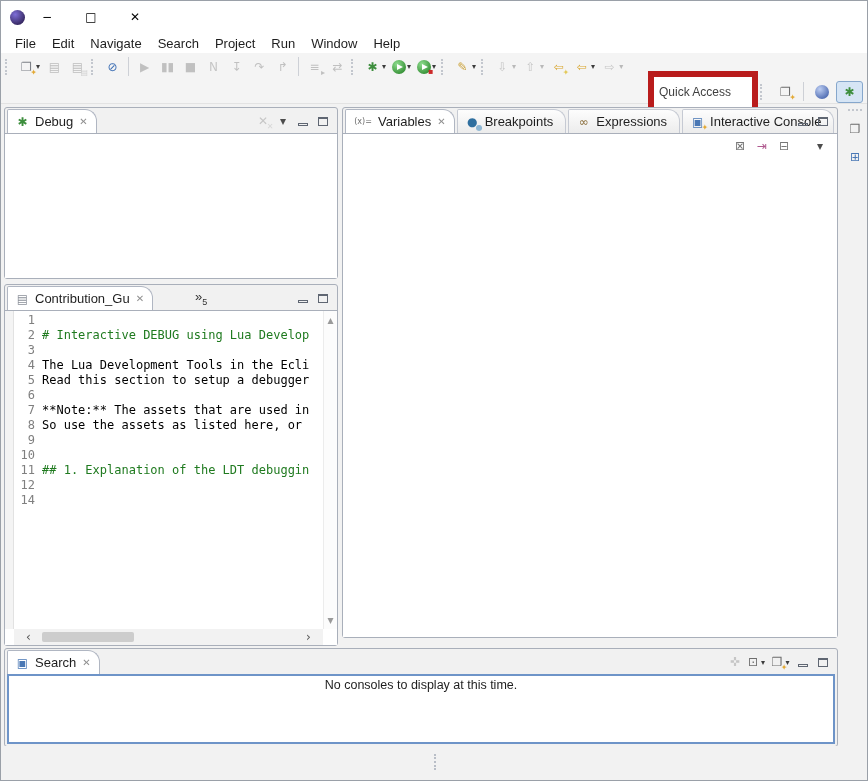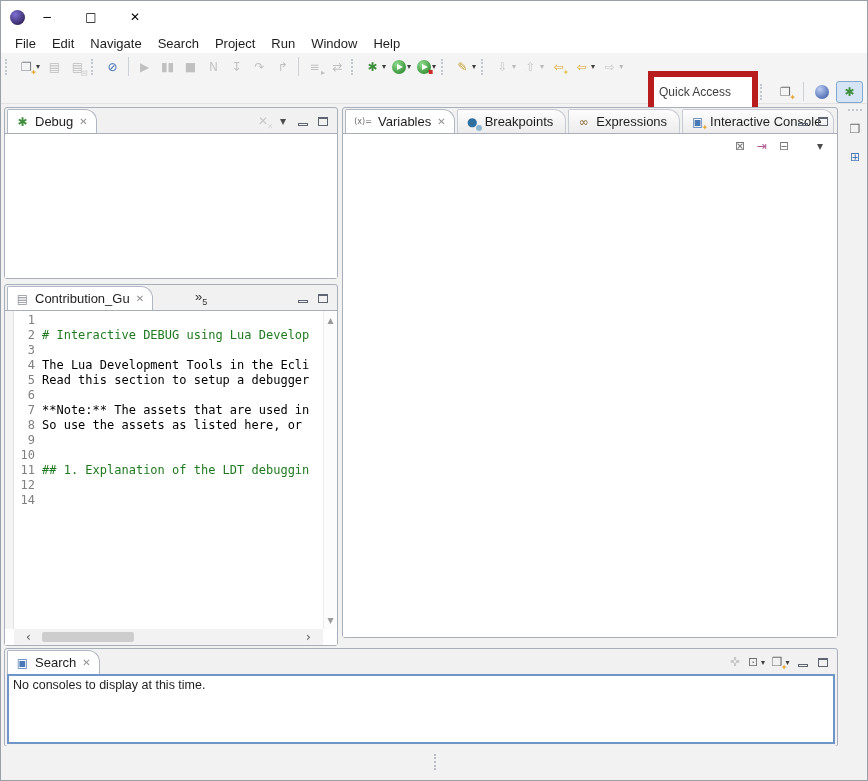--- a/index.html
+++ b/index.html
@@ -80,21 +80,21 @@
   .scr-arrow.lr{font-size:13px;color:#555;}
 
   
   .view-toolbar{position:absolute;left:0;right:0;top:25px;height:24px;background:#fff;border-top:1px solid #a9afba;
       display:flex;align-items:center;justify-content:flex-end;padding-right:6px;}
   .view-toolbar .hdr-btn{width:22px;}
   .right-body{position:absolute;left:0;right:0;top:49px;bottom:0;background:#fff;}
 
   
   .console-body{position:absolute;left:2px;right:2px;top:25px;bottom:2px;background:#fff;
-      border:2px solid var(--focus_border);padding:2px 4px;font-size:12.5px;}
+      border:2px solid var(--focus_border);padding:2px 4px;font-size:12.5px;text-align:center;}
 
   
   .trim{position:absolute;display:flex;flex-direction:column;align-items:center;padding-top:2px;}
   .trim .grip-h{width:14px;height:5px;border-top:2px dotted #c3c7ce;margin-bottom:6px;}
   .trim .hdr-btn{margin-bottom:10px;}
 
   
   .statusbar{position:absolute;left:0;right:0;bottom:0;height:34px;background:#f2f2f2;}
   .status-grip{position:absolute;left:50%;top:8px;width:4px;height:16px;border-left:2px dotted #b9bec7;}
 </style>

